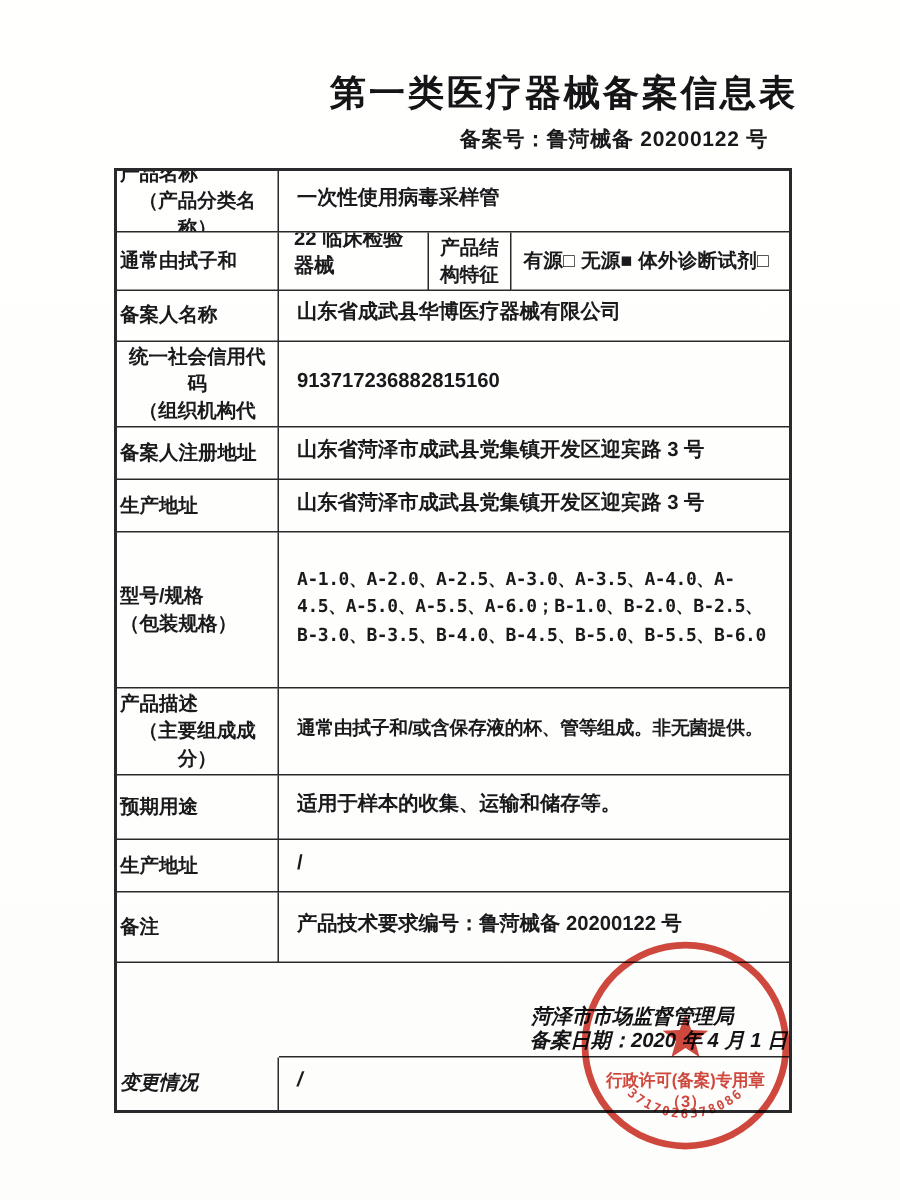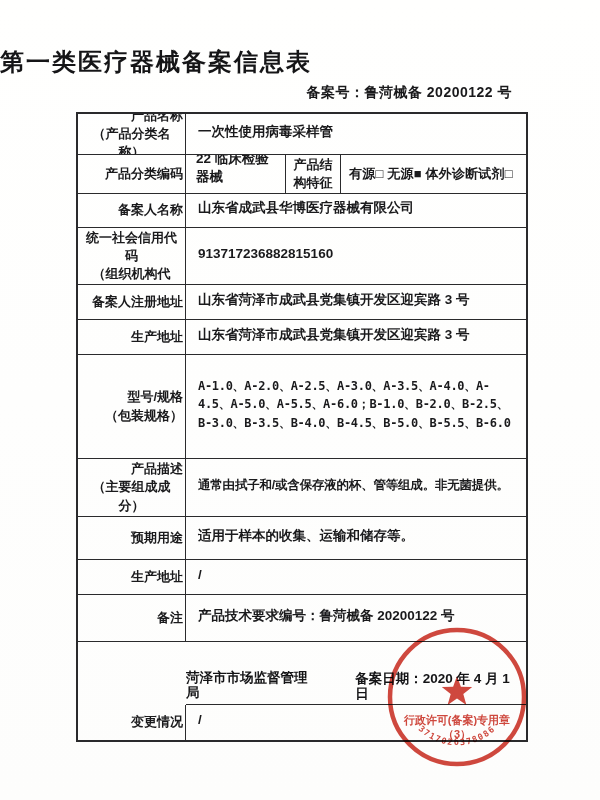--- a/index.html
+++ b/index.html
@@ -7,22 +7,22 @@
     width:600px;height:800px;
     background:#ffffff;
     font-family:"Liberation Sans","DejaVu Sans",sans-serif;
     color:#1c1c1e;
     position:relative;
     overflow:hidden;
   }
   .page{position:absolute;inset:0;background:linear-gradient(180deg,#fffffe 0%,#fdfdfc 100%);}
 
   .title{
-    position:absolute;top:46px;left:0;width:515px;
-    text-align:left;
+    position:absolute;top:46px;left:17px;width:515px;
+    text-align:right;
     font-size:24px;font-weight:bold;letter-spacing:2px;
     color:#151517;
   }
   .filing-no{
     position:absolute;top:84px;right:88px;
     font-size:14px;font-weight:600;letter-spacing:.5px;
     color:#19191b;
   }
 
   .tbl{
@@ -34,23 +34,23 @@
     box-sizing:content-box;
     background:transparent;
   }
   .c{
     border-right:1.5px solid #2a2a2c;
     border-bottom:1.5px solid #2a2a2c;
     box-sizing:border-box;
     overflow:hidden;
   }
   .c.nr{border-right:none;}
-  .c.nb{border-bottom:none;}
+  .c.nb{border-bottom:none;font-style:italic;}
   .lab{
-    display:flex;flex-direction:column;justify-content:center;align-items:flex-end;
+    display:flex;flex-direction:column;justify-content:center;align-items:flex-start;
     text-align:center;
     font-size:13px;font-weight:600;line-height:1.4;
     padding:0 2px;
     color:#1a1a1c;
   }
   .val{
     grid-column:2 / 5;
     display:flex;align-items:center;
     font-size:13.5px;font-weight:600;
     padding:0 10px 4px 12px;
@@ -63,23 +63,23 @@
     font-size:12px;font-weight:600;line-height:1.55;letter-spacing:-.3px;
   }
   .cell-mid{
     display:flex;align-items:center;
     font-size:13.5px;font-weight:600;line-height:1.35;
     padding:0 6px 12px 10px;color:#1a1a1c;
   }
   .struct-val{font-size:13px;padding:0 0 0 8px;letter-spacing:.2px;}
   .unit-val{
     grid-column:2 / 5;
-    display:flex;flex-direction:row;justify-content:flex-end;align-items:flex-end;
+    display:flex;flex-direction:column;justify-content:flex-end;align-items:flex-end;
     font-size:13.5px;font-weight:600;line-height:1.12;
-    padding:0 1px 3px 0;color:#141416;
+    padding:0 1px 3px 0;color:#141416;font-style:italic;
   }
   .unit-val .authority{margin-right:36px;margin-bottom:1px;}
 
   .seal{
     position:absolute;left:372px;top:612px;width:170px;height:170px;
     opacity:.85;mix-blend-mode:multiply;
     pointer-events:none;
   }
 </style>
 </head>
@@ -91,21 +91,21 @@
   <div class="filing-no">备案号：鲁菏械备 20200122 号</div>
 
   <div class="tbl">
 
     <div class="c lab">
       <span>产品名称</span>
       <span>（产品分类名称）</span>
     </div>
     <div class="c nr val">一次性使用病毒采样管</div>
 
-    <div class="c lab">产品分类编码</div>
+    <div class="c lab">通常由拭子和</div>
     <div class="c cell-mid">22 临床检验器械</div>
     <div class="c lab">产品结构特征</div>
     <div class="c nr cell-mid struct-val">有源□  无源■  体外诊断试剂□</div>
 
     <div class="c lab">备案人名称</div>
     <div class="c nr val">山东省成武县华博医疗器械有限公司</div>
 
     <div class="c lab">
       <span>备　案　人</span>
       <span>统一社会信用代码</span>

